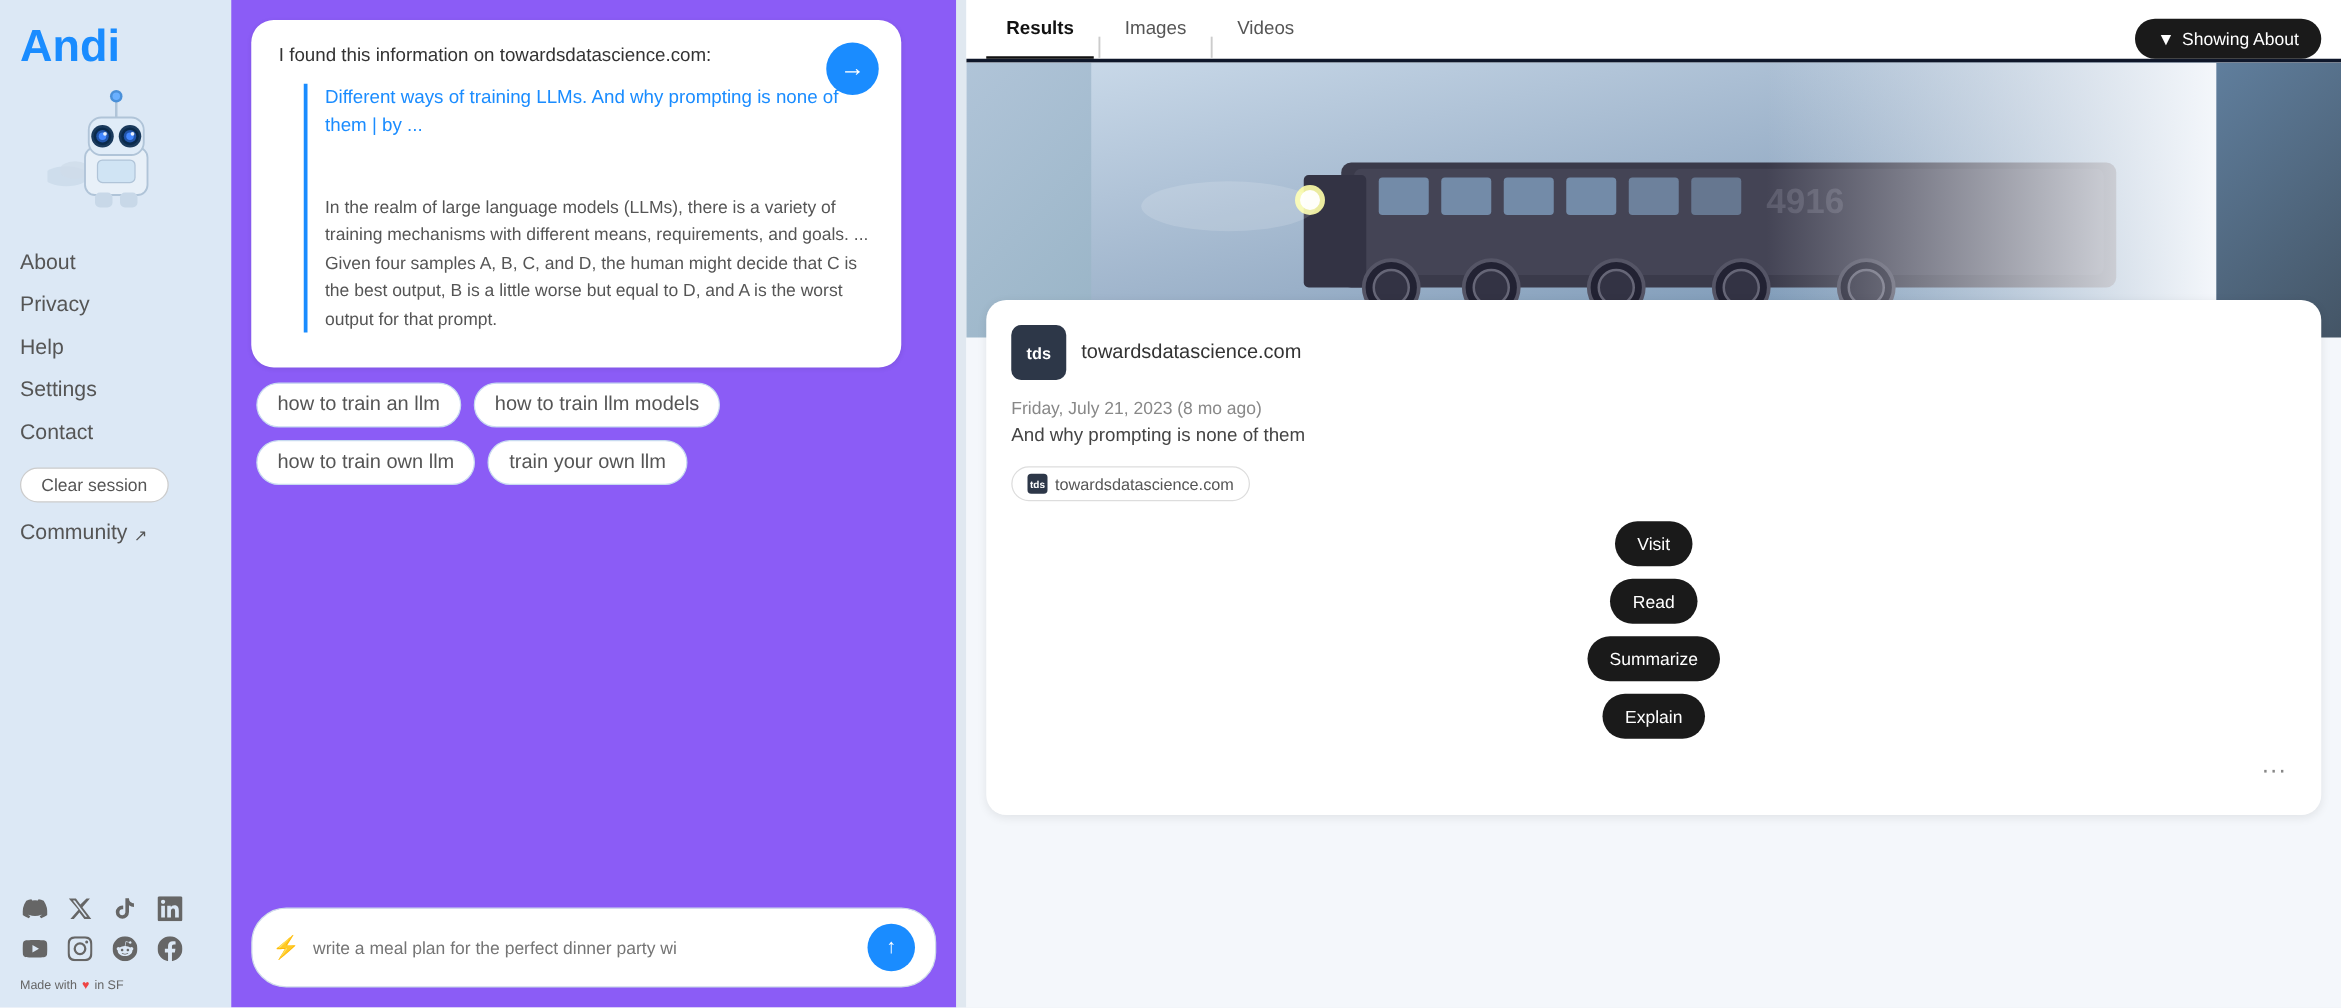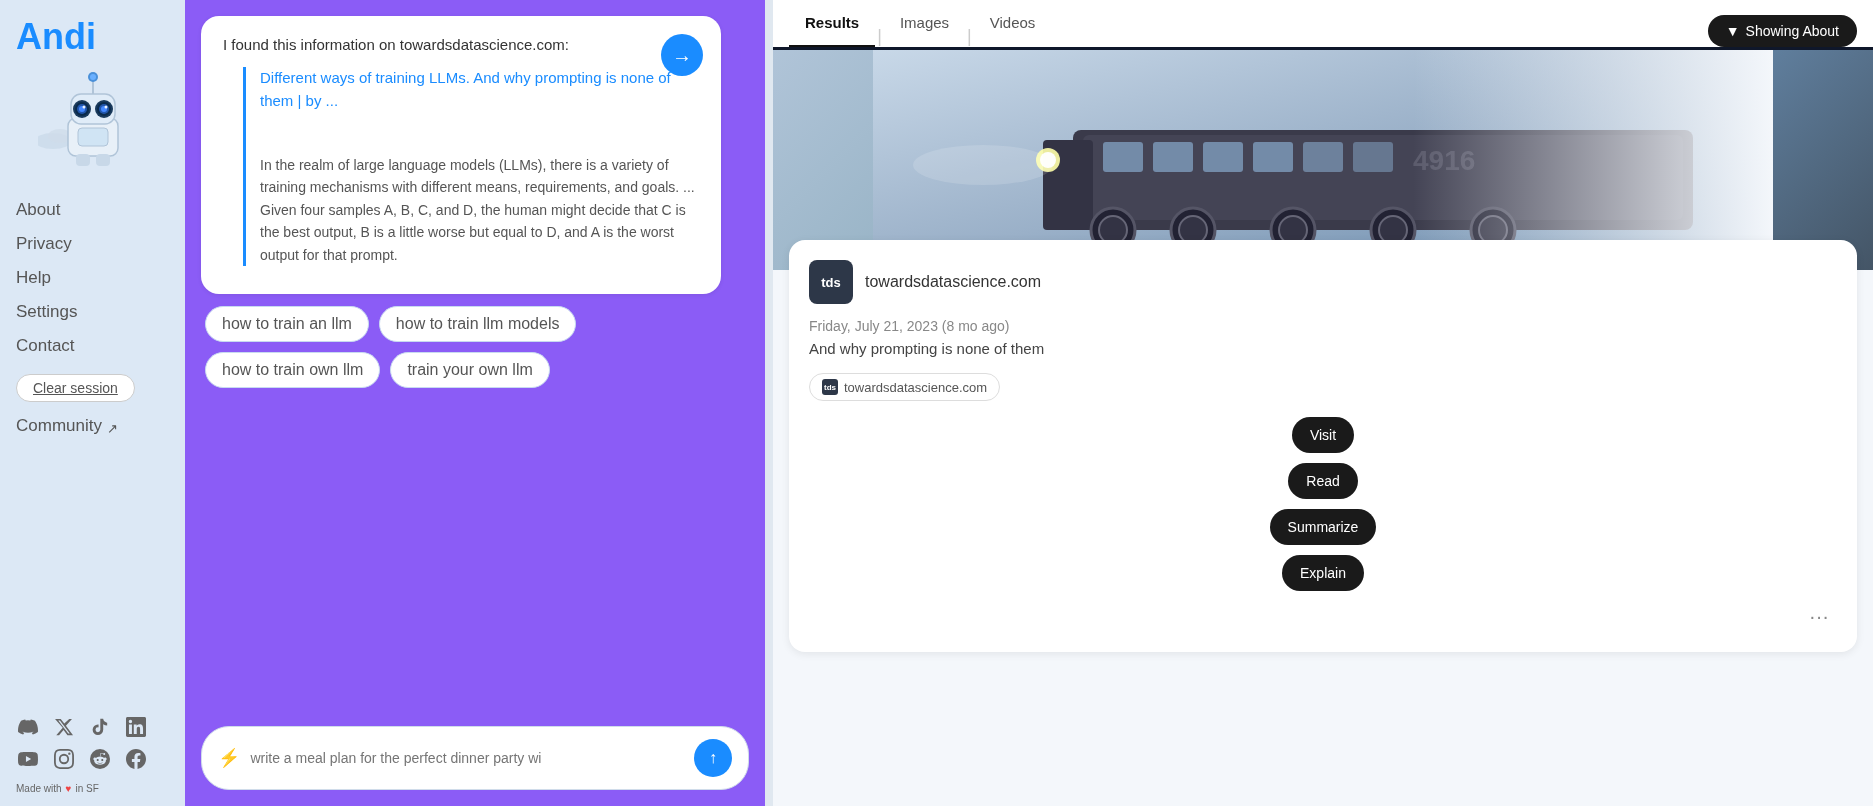--- a/index.html
+++ b/index.html
@@ -49,21 +49,20 @@
       background: white;
       border: 1px solid #ccc;
       border-radius: 20px;
       padding: 5px 16px;
       font-size: 14px;
       color: #555;
       cursor: pointer;
       width: fit-content;
       margin-top: 8px;
       margin-bottom: 4px;
-      text-decoration: underline;
     }
     .community-link {
       color: #555;
       font-size: 17px;
       cursor: pointer;
       display: flex;
       align-items: flex-end;
       gap: 5px;
       text-decoration: none;
       margin-bottom: 16px;

